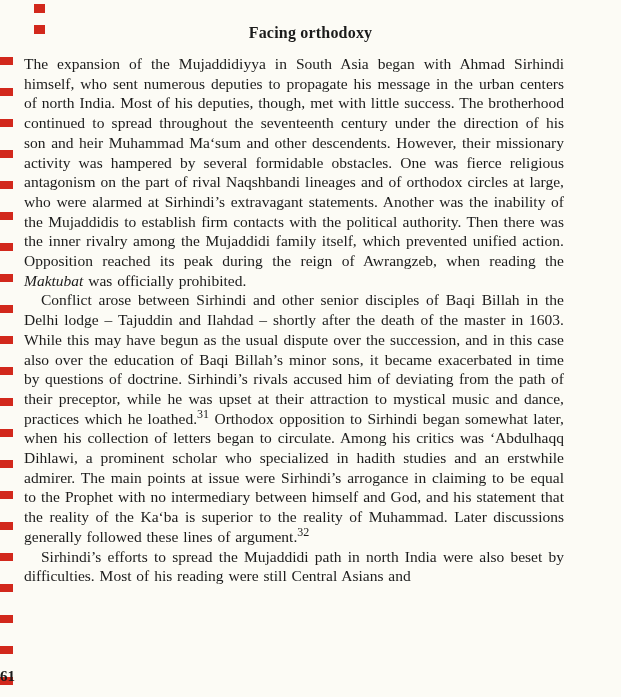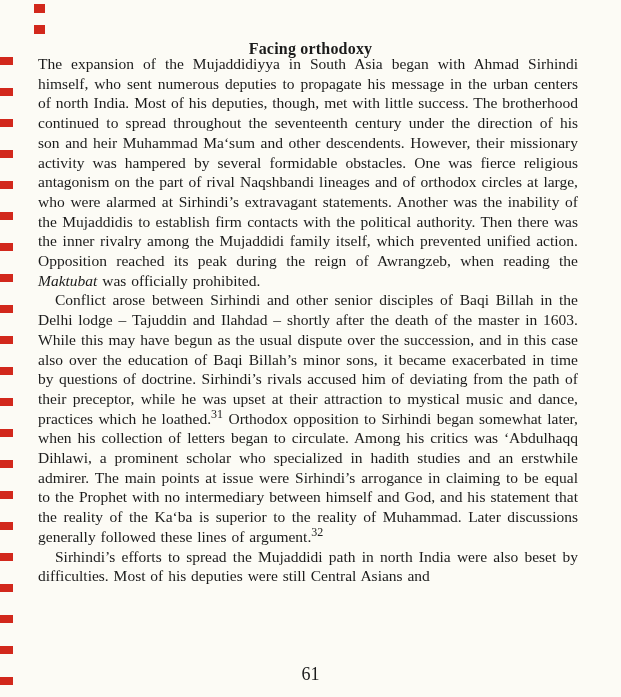--- a/index.html
+++ b/index.html
@@ -27,30 +27,30 @@
   .mark {
     position: absolute;
     width: 13px;
     height: 8px;
   }
   .title {
     position: absolute;
     top: 24px;
     left: 0;
     right: 0;
-    margin: 16px;
+    margin: 0;
     text-align: center;
     font-size: 16px;
     font-weight: bold;
     letter-spacing: 0.2px;
   }
   .page-body {
     position: absolute;
     top: 54px;
-    left: 38px;
+    left: 24px;
     width: 540px;
   }
   .page-body p {
     margin: 0;
     font-size: 15.5px;
     line-height: 19.7px;
     text-align: justify;
     word-spacing: 1px;
   }
   .page-body p.indent {
@@ -62,22 +62,23 @@
   .page-body sup {
     font-size: 12px;
     line-height: 0;
     vertical-align: super;
   }
   .page-number {
     position: absolute;
     bottom: 12px;
     left: 0;
     right: 0;
-    text-align: center;
-    font-size: 18px;
+    text-align: left;
+    font-size: 15px;
+    font-weight: bold;
   }
 </style>
 </head>
 <body>
 
 <div class="page">
   <div class="edge-marks">
       <div class="mark" style="left: 34px; top: 4px; width: 11px; height: 9px; background: rgb(210, 40, 28);"></div>
       <div class="mark" style="left: 34px; top: 25px; width: 11px; height: 9px; background: rgb(210, 40, 28);"></div>
       <div class="mark" style="left: 0px; top: 57px; background: rgb(210, 40, 28);"></div>
@@ -99,16 +100,16 @@
       <div class="mark" style="left: 0px; top: 553px; background: rgb(210, 40, 28);"></div>
       <div class="mark" style="left: 0px; top: 584px; background: rgb(210, 40, 28);"></div>
       <div class="mark" style="left: 0px; top: 615px; background: rgb(210, 40, 28);"></div>
       <div class="mark" style="left: 0px; top: 646px; background: rgb(210, 40, 28);"></div>
       <div class="mark" style="left: 0px; top: 677px; background: rgb(210, 40, 28);"></div>
     </div>
   <h1 class="title">Facing orthodoxy</h1>
   <div class="page-body">
       <p><span>The expansion of the Mujaddidiyya in South Asia began with Ahmad Sirhindi himself, who sent numerous deputies to propagate his message in the urban centers of north India. Most of his deputies, though, met with little success. The brotherhood continued to spread throughout the seventeenth century under the direction of his son and heir Muhammad Ma‘sum and other descendents. However, their missionary activity was hampered by several formidable obstacles. One was fierce religious antagonism on the part of rival Naqshbandi lineages and of orthodox circles at large, who were alarmed at Sirhindi’s extravagant statements. Another was the inability of the Mujaddidis to establish firm contacts with the political authority. Then there was the inner rivalry among the Mujaddidi family itself, which prevented unified action. Opposition reached its peak during the reign of Awrangzeb, when reading the </span><em>Maktubat</em><span> was officially prohibited.</span></p>
       <p class="indent"><span>Conflict arose between Sirhindi and other senior disciples of Baqi Billah in the Delhi lodge – Tajuddin and Ilahdad – shortly after the death of the master in 1603. While this may have begun as the usual dispute over the succession, and in this case also over the education of Baqi Billah’s minor sons, it became exacerbated in time by questions of doctrine. Sirhindi’s rivals accused him of deviating from the path of their preceptor, while he was upset at their attraction to mystical music and dance, practices which he loathed.</span><sup>31</sup><span> Orthodox opposition to Sirhindi began somewhat later, when his collection of letters began to circulate. Among his critics was ‘Abdulhaqq Dihlawi, a prominent scholar who specialized in hadith studies and an erstwhile admirer. The main points at issue were Sirhindi’s arrogance in claiming to be equal to the Prophet with no intermediary between himself and God, and his statement that the reality of the Ka‘ba is superior to the reality of Muhammad. Later discussions generally followed these lines of argument.</span><sup>32</sup></p>
-      <p class="indent"><span>Sirhindi’s efforts to spread the Mujaddidi path in north India were also beset by difficulties. Most of his deputies were still Central Asians and</span></p>
+      <p class="indent"><span>Sirhindi’s efforts to spread the Mujaddidi path in north India were also beset by difficulties. Most of his reading were still Central Asians and</span></p>
     </div>
   <div class="page-number">61</div>
 </div>
 
 </body></html>

